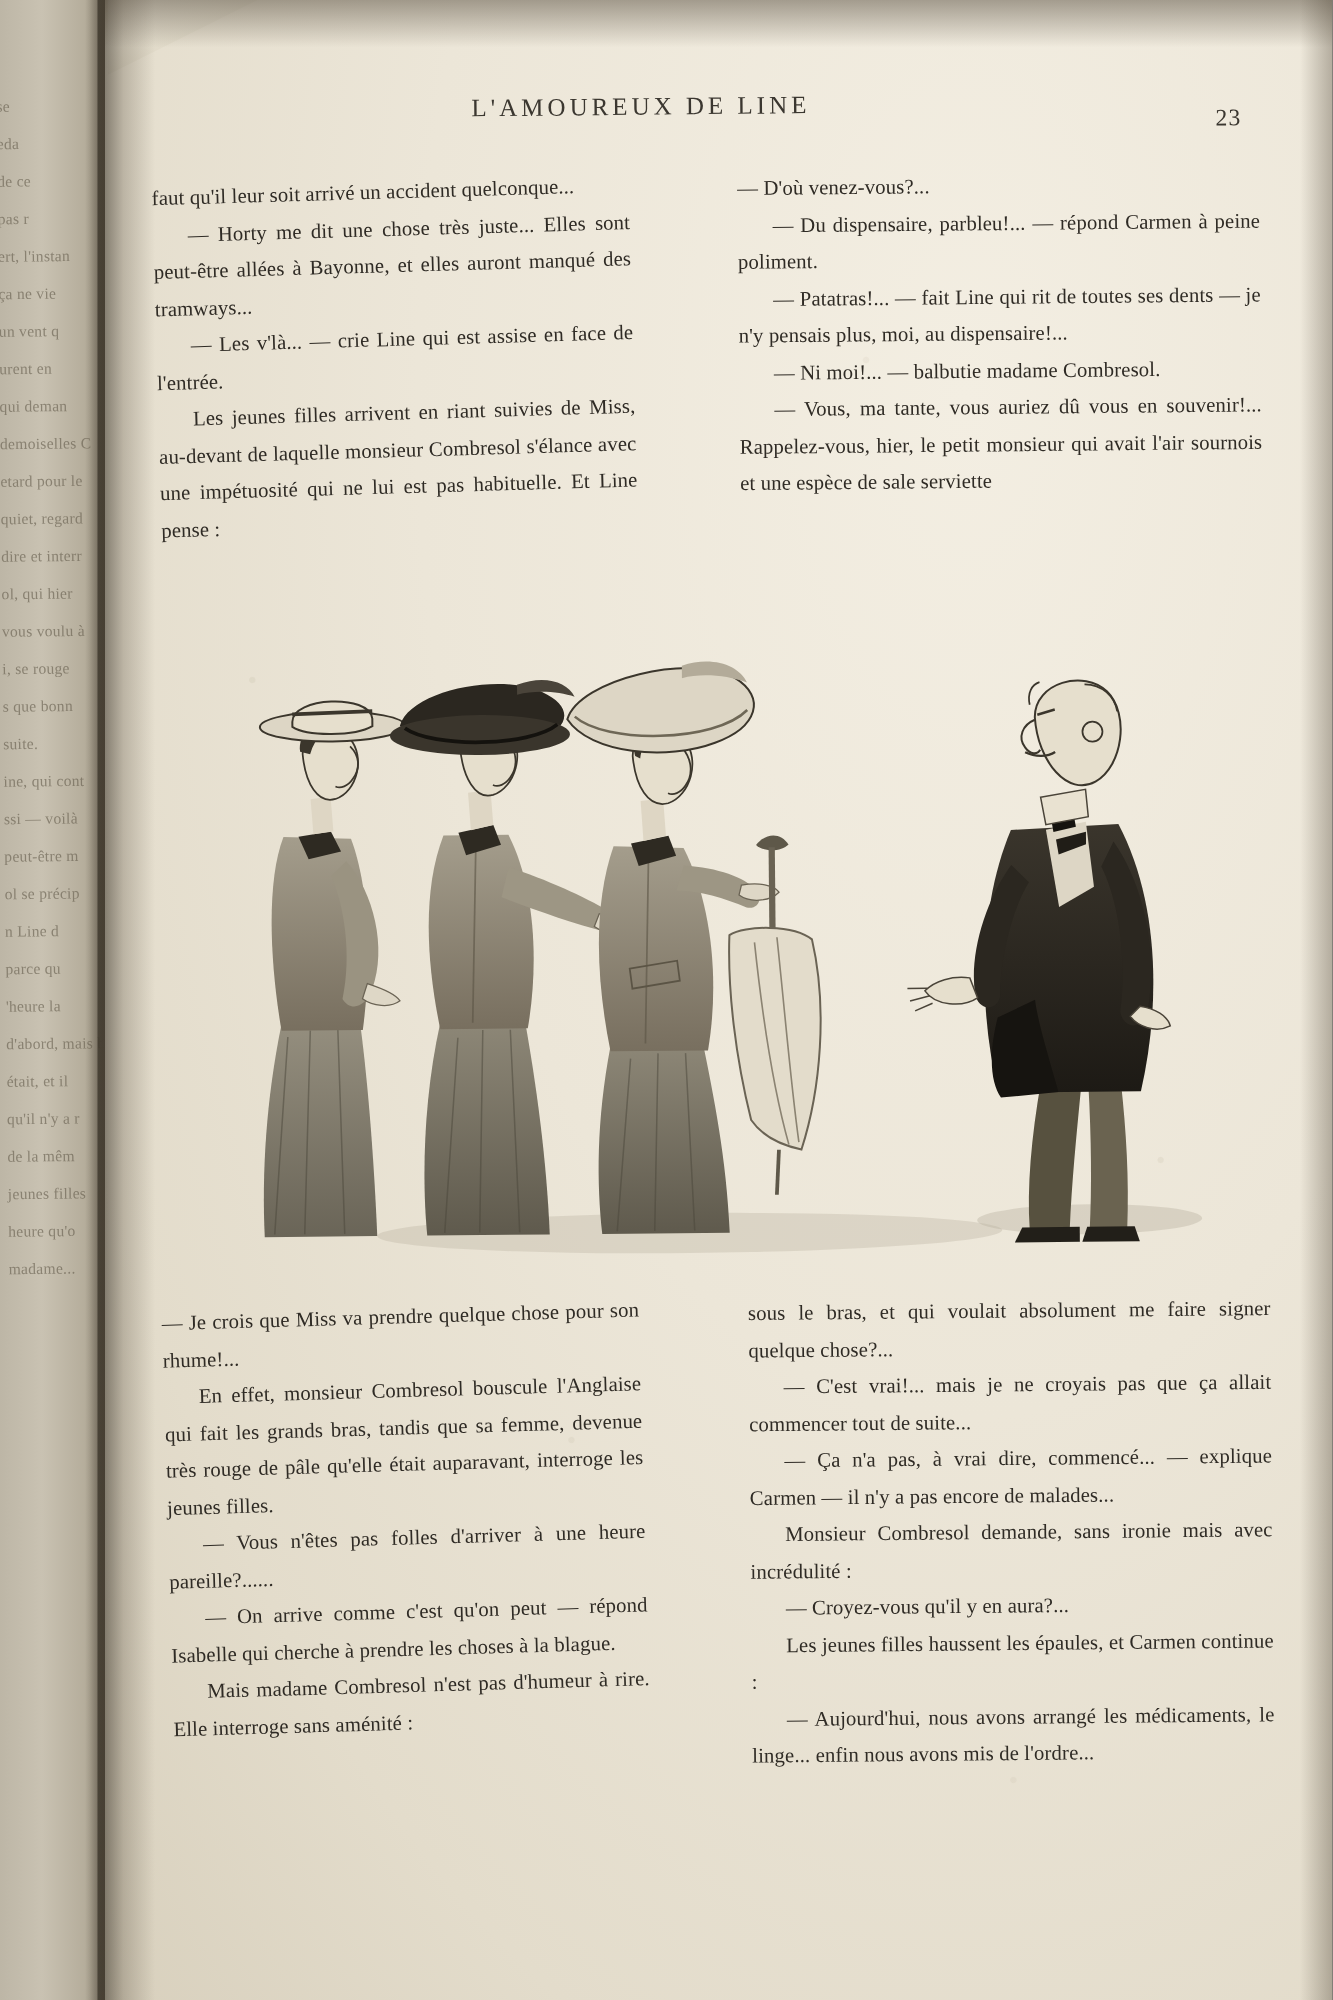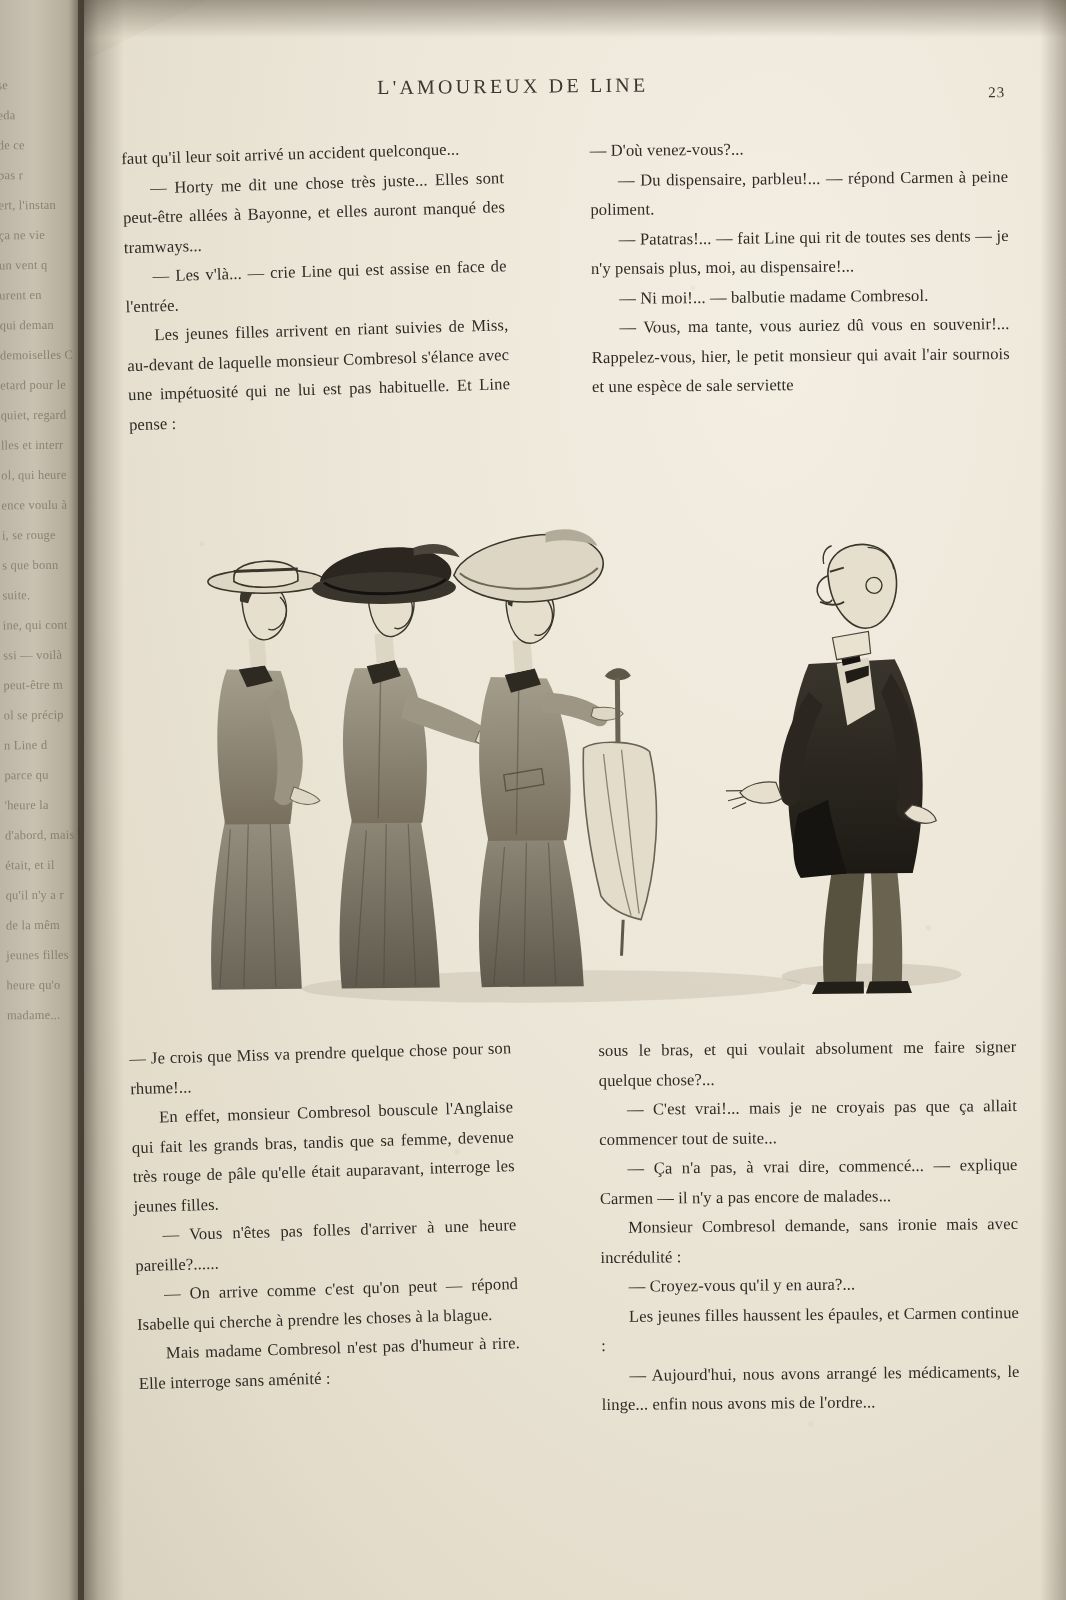--- a/index.html
+++ b/index.html
@@ -105,22 +105,22 @@
   .running-head {
     position: absolute;
     left: 300px; top: 78px;
     font-size: 20px;
     letter-spacing: 3.2px;
     color: #3b3730;
     font-family: "Liberation Serif", serif;
   }
   .folio {
     position: absolute;
-    right: 54px; top: 92px;
-    font-size: 15px;
+    right: 66px; top: 92px;
+    font-size: 19px;
     color: #3b3730;
     letter-spacing: 1px;
   }
 
   .col {
     position: absolute;
     width: 382px;
     font-size: 16.6px;
     line-height: 29.5px;
     color: #2f2b25;
@@ -163,24 +163,24 @@
       <div>un vent q</div>
       <div>urent en</div>
       <div>qui deman</div>
       <div></div>
       <div></div>
       <div></div>
       <div></div>
       <div>demoiselles C</div>
       <div>etard pour le</div>
       <div>quiet, regard</div>
-      <div>lles et interr</div>
-      <div></div>
-      <div>ol, qui heure</div>
-      <div>ence voulu à</div>
+      <div>dire et interr</div>
+      <div></div>
+      <div>ol, qui hier</div>
+      <div>vous voulu à</div>
       <div>i, se rouge</div>
       <div>s que bonn</div>
       <div>suite.</div>
       <div>ine, qui cont</div>
       <div>ssi — voilà</div>
       <div>peut-être m</div>
       <div></div>
       <div>ol se précip</div>
       <div>n Line d</div>
       <div>parce qu</div>

